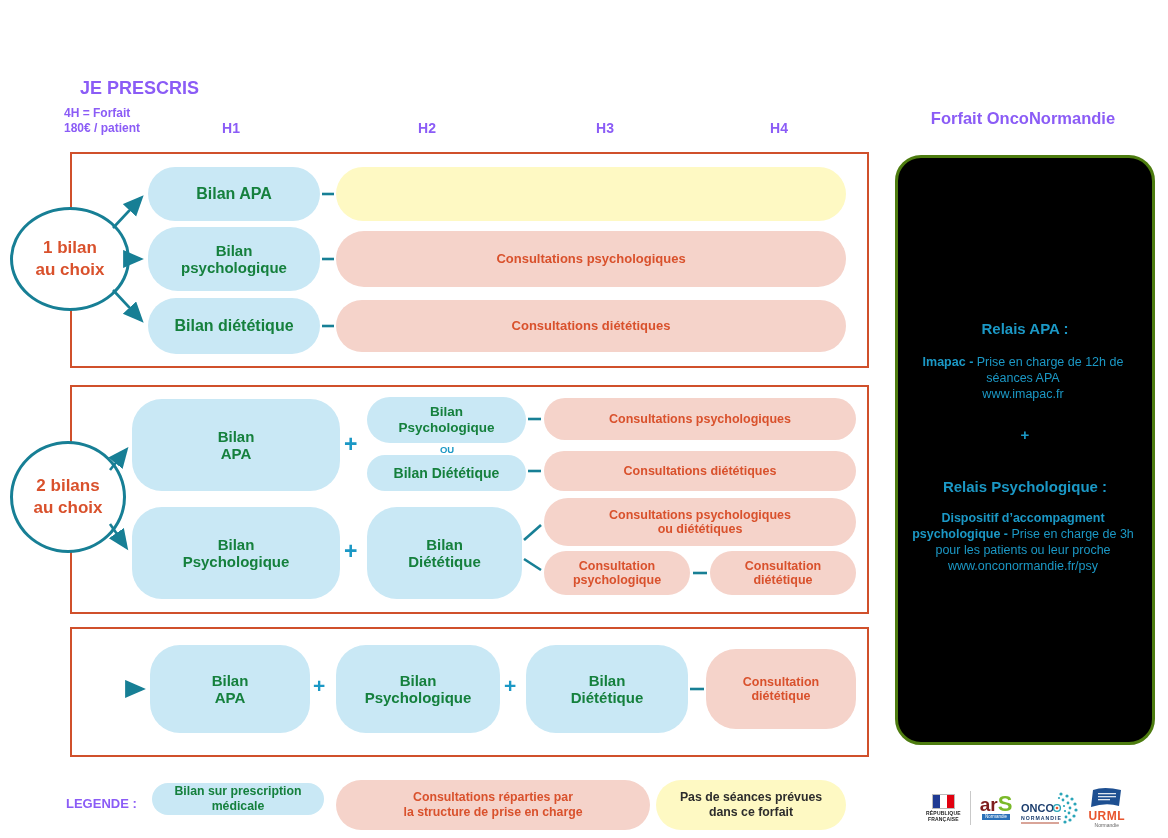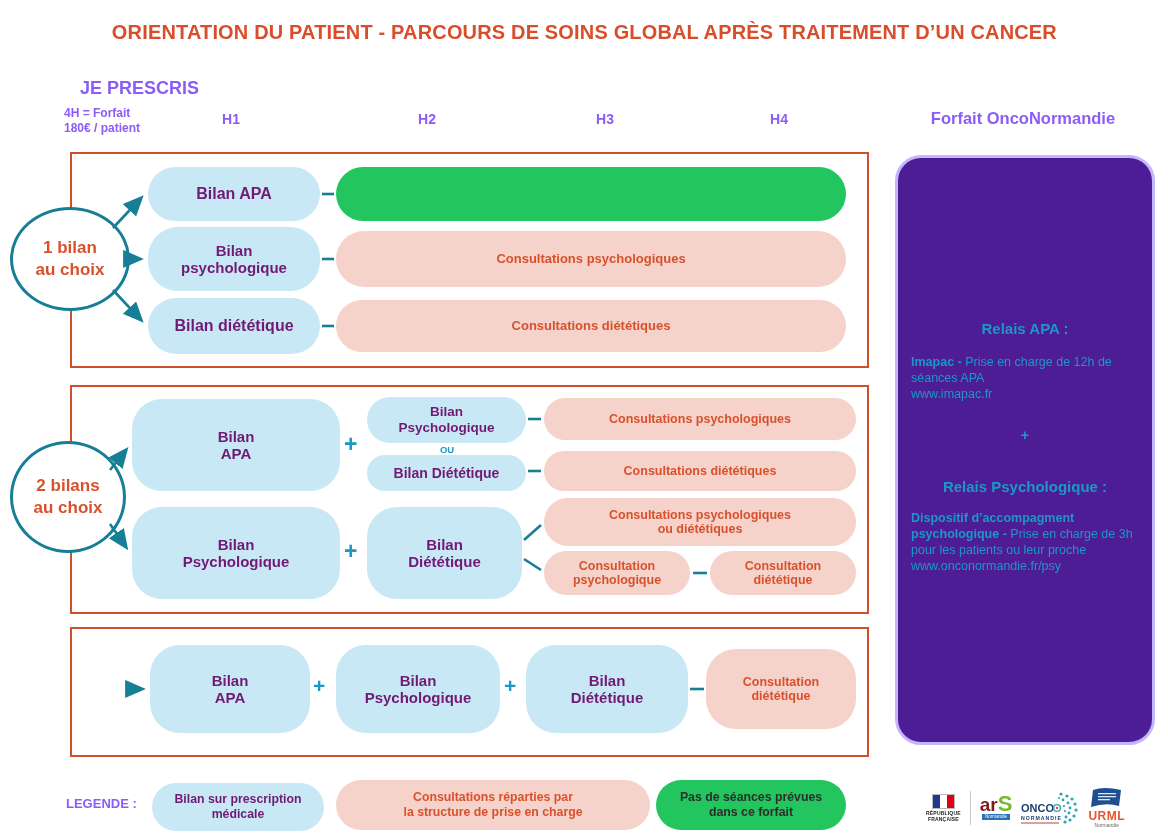--- a/index.html
+++ b/index.html
@@ -5,41 +5,41 @@
   html,body{margin:0;padding:0;background:#fff;}
   .canvas{position:relative;width:1168px;height:838px;background:#fff;
           font-family:"Liberation Sans",sans-serif;overflow:hidden;}
   .abs{position:absolute;}
   .title{left:0;top:20px;width:1168px;text-align:center;color:#d94d2b;
          font-weight:bold;font-size:21px;letter-spacing:.2px;}
   .title span{display:inline-block;transform:scaleX(.95);}
   .blue{color:#8b5cf6;font-weight:bold;}
   .jeprescris{left:80px;top:78px;font-size:18px;}
   .forfait{left:64px;top:106px;font-size:12px;line-height:15px;}
-  .hcol{top:111px;transform:translateX(-50%);font-size:14px;}
+  .hcol{top:120px;transform:translateX(-50%);font-size:14px;}
   .relais-head{left:895px;top:109px;width:256px;text-align:center;font-size:16.5px;}
   .obox{position:absolute;border:2px solid #d0502b;background:transparent;z-index:1;}
   .pill{position:absolute;display:flex;flex-direction:column;justify-content:center;
         align-items:center;text-align:center;font-weight:bold;border-radius:30px;
         line-height:1.16;z-index:2;}
-  .pb{background:#c9e8f5;color:#701a75;}
+  .pb{background:#c9e8f5;color:#15803d;}
   .pp{background:#f5d3ca;color:#d9512c;}
-  .pg{background:#22c55e;color:#2d2d2d;}
+  .pg{background:#fef9c3;color:#2d2d2d;}
   .ln{display:block;}
   .circle{position:absolute;background:#fff;border:3px solid #177f95;border-radius:50%;
           display:flex;flex-direction:column;justify-content:center;align-items:center;
           color:#d9512c;font-weight:bold;font-size:17px;line-height:1.3;z-index:3;text-align:center;}
   .plus{position:absolute;color:#1b98c5;font-weight:bold;font-size:23px;z-index:2;}
   .ou{position:absolute;color:#1b98c5;font-weight:bold;font-size:9.5px;z-index:2;
       transform:translateX(-50%);}
   .overlay{position:absolute;left:0;top:0;z-index:4;pointer-events:none;}
-  .panel{position:absolute;left:895px;top:155px;width:260px;height:590px;background:#4c1d95;
-         border:3px solid #c4b5fd;border-radius:26px;box-sizing:border-box;color:#1b98c5;z-index:1;}
+  .panel{position:absolute;left:895px;top:155px;width:260px;height:590px;background:#000000;
+         border:3px solid #4d7c0f;border-radius:26px;box-sizing:border-box;color:#1b98c5;z-index:1;}
   .panel .ttl{position:absolute;left:0;width:100%;text-align:center;font-weight:bold;font-size:15px;}
-  .panel .para{position:absolute;left:13px;width:224px;font-size:12.5px;
+  .panel .para{position:absolute;left:13px;width:224px;text-align:center;font-size:12.5px;
                line-height:16px;margin:0;}
   .panel .b{font-weight:bold;}
   .panel .blk{display:block;}
   .panel .pplus{position:absolute;left:0;width:100%;text-align:center;font-weight:bold;font-size:15px;}
   .legend-label{left:66px;top:796px;font-size:13px;}
   .lpill{font-size:12.3px;line-height:1.22;}
   .logos{position:absolute;left:926px;top:782px;width:232px;height:52px;display:flex;
          align-items:center;gap:9px;z-index:2;}
   .logo{display:flex;flex-direction:column;align-items:center;line-height:1.05;}
   .rf-flag{display:flex;width:21px;height:13px;border:0.5px solid #bbb;margin-bottom:2px;}
@@ -51,21 +51,20 @@
   .ars-ar{color:#7f1d1d;} .ars-s{color:#7ab929;font-size:22px;}
   .ars-banner{background:#2b70b8;color:#fff;font-size:4.5px;padding:1px 3px;margin-top:1px;}
   .urml-txt{font-size:12px;font-weight:bold;color:#e8552e;letter-spacing:.5px;}
   .urml-sub{font-size:5px;color:#666;}
 </style>
 </head>
 <body>
 
 <div class="canvas">
 
-  <div class="abs title"><span>ORIENTATION DU PATIENT - PARCOURS DE SOINS GLOBAL APRÈS TRAITEMENT D’UN CANCER</span></div>
   <div class="abs blue jeprescris">JE PRESCRIS</div>
   <div class="abs blue forfait">
     <span class="ln">4H = Forfait</span>
     <span class="ln">180€ / patient</span>
   </div>
   <div class="abs blue hcol" style="left:231px;">H1</div>
   <div class="abs blue hcol" style="left:427px;">H2</div>
   <div class="abs blue hcol" style="left:605px;">H3</div>
   <div class="abs blue hcol" style="left:779px;">H4</div>
   <div class="abs blue relais-head">Forfait OncoNormandie</div>
@@ -167,21 +166,21 @@
     </p>
     <div class="pplus" style="top:268px;">+</div>
     <div class="ttl" style="top:320px;">Relais Psychologique :</div>
     <p class="para" style="top:352px;">
       <span class="b">Dispositif d’accompagment psychologique - </span><span>Prise en charge de 3h pour les patients ou leur proche</span>
       <span class="blk">www.onconormandie.fr/psy</span>
     </p>
   </div>
 
   <div class="abs blue legend-label">LEGENDE :</div>
-  <div class="pill pb lpill" style="left:152px;top:783px;width:172px;height:48px;">
+  <div class="pill pb lpill" style="left:152px;top:783px;width:172px;height:32px;">
     <span class="ln">Bilan sur prescription</span>
     <span class="ln">médicale</span>
   </div>
   <div class="pill pp lpill" style="left:336px;top:780px;width:314px;height:50px;">
     <span class="ln">Consultations réparties par</span>
     <span class="ln">la structure de prise en charge</span>
   </div>
   <div class="pill pg lpill" style="left:656px;top:780px;width:190px;height:50px;">
     <span class="ln">Pas de séances prévues</span>
     <span class="ln">dans ce forfait</span>

